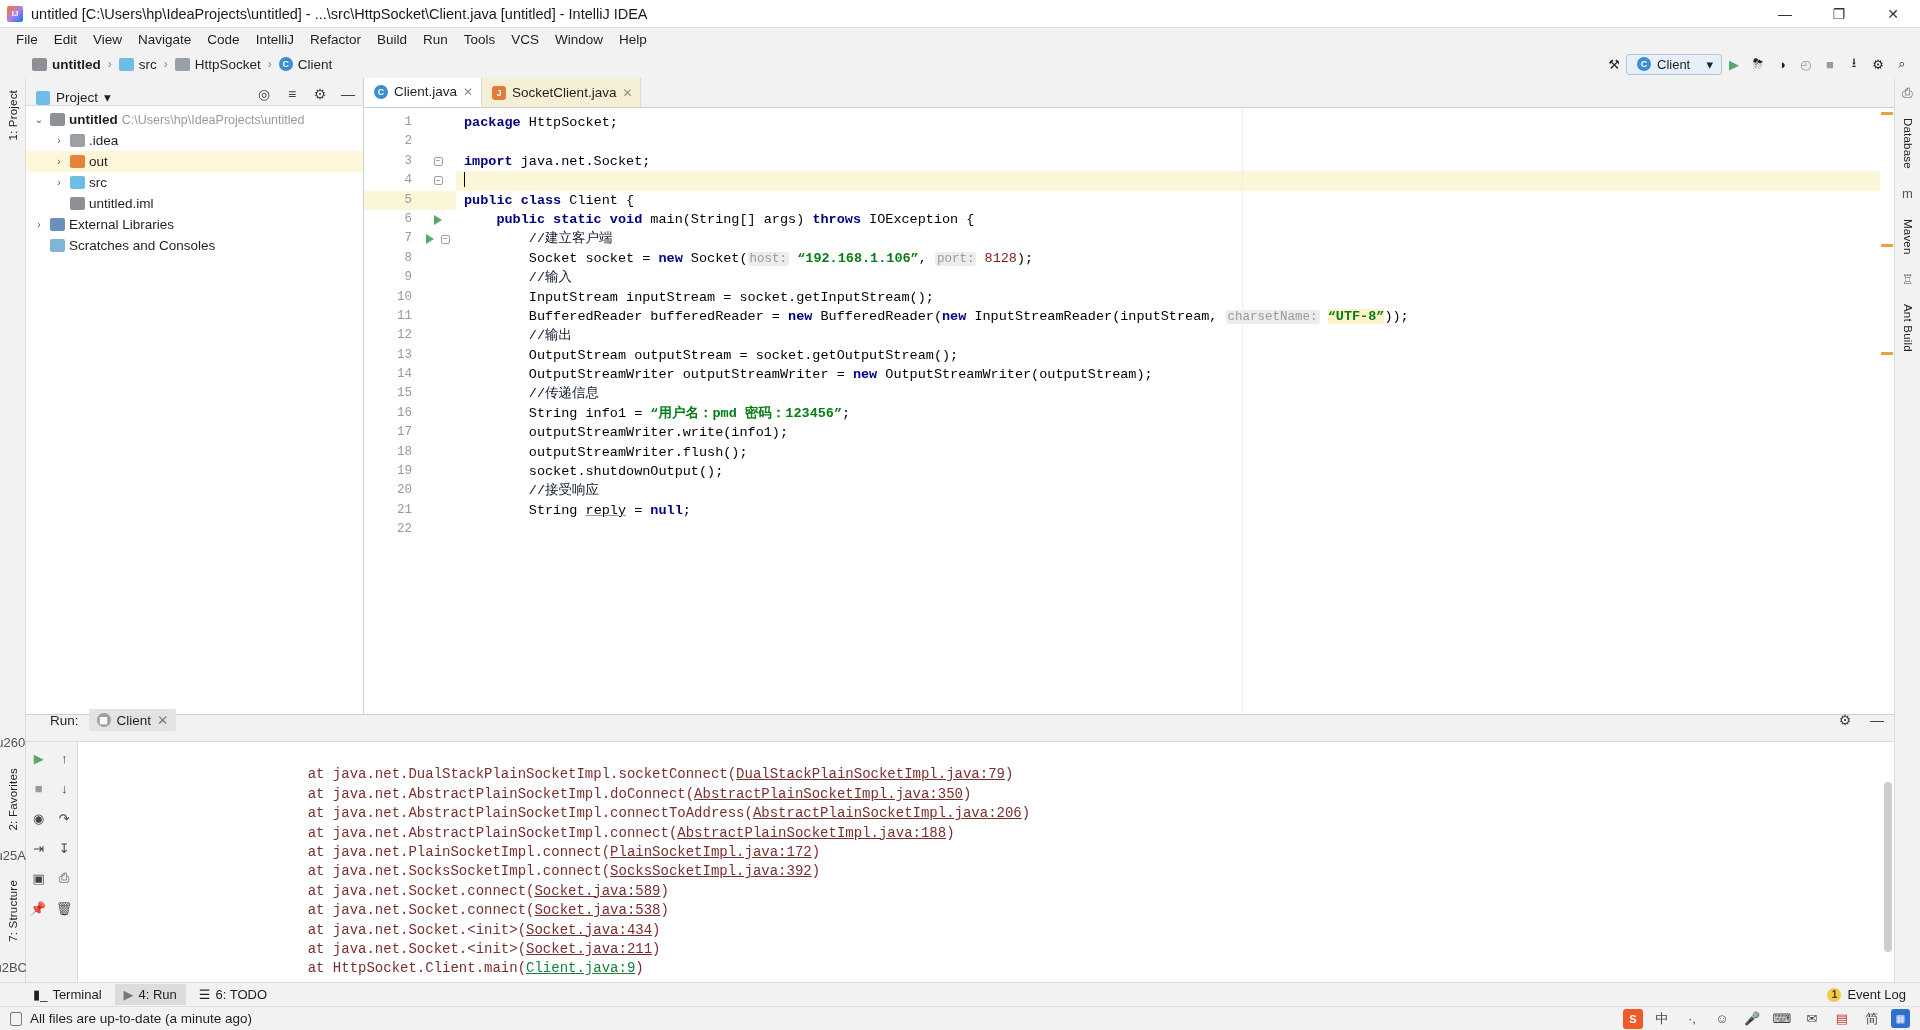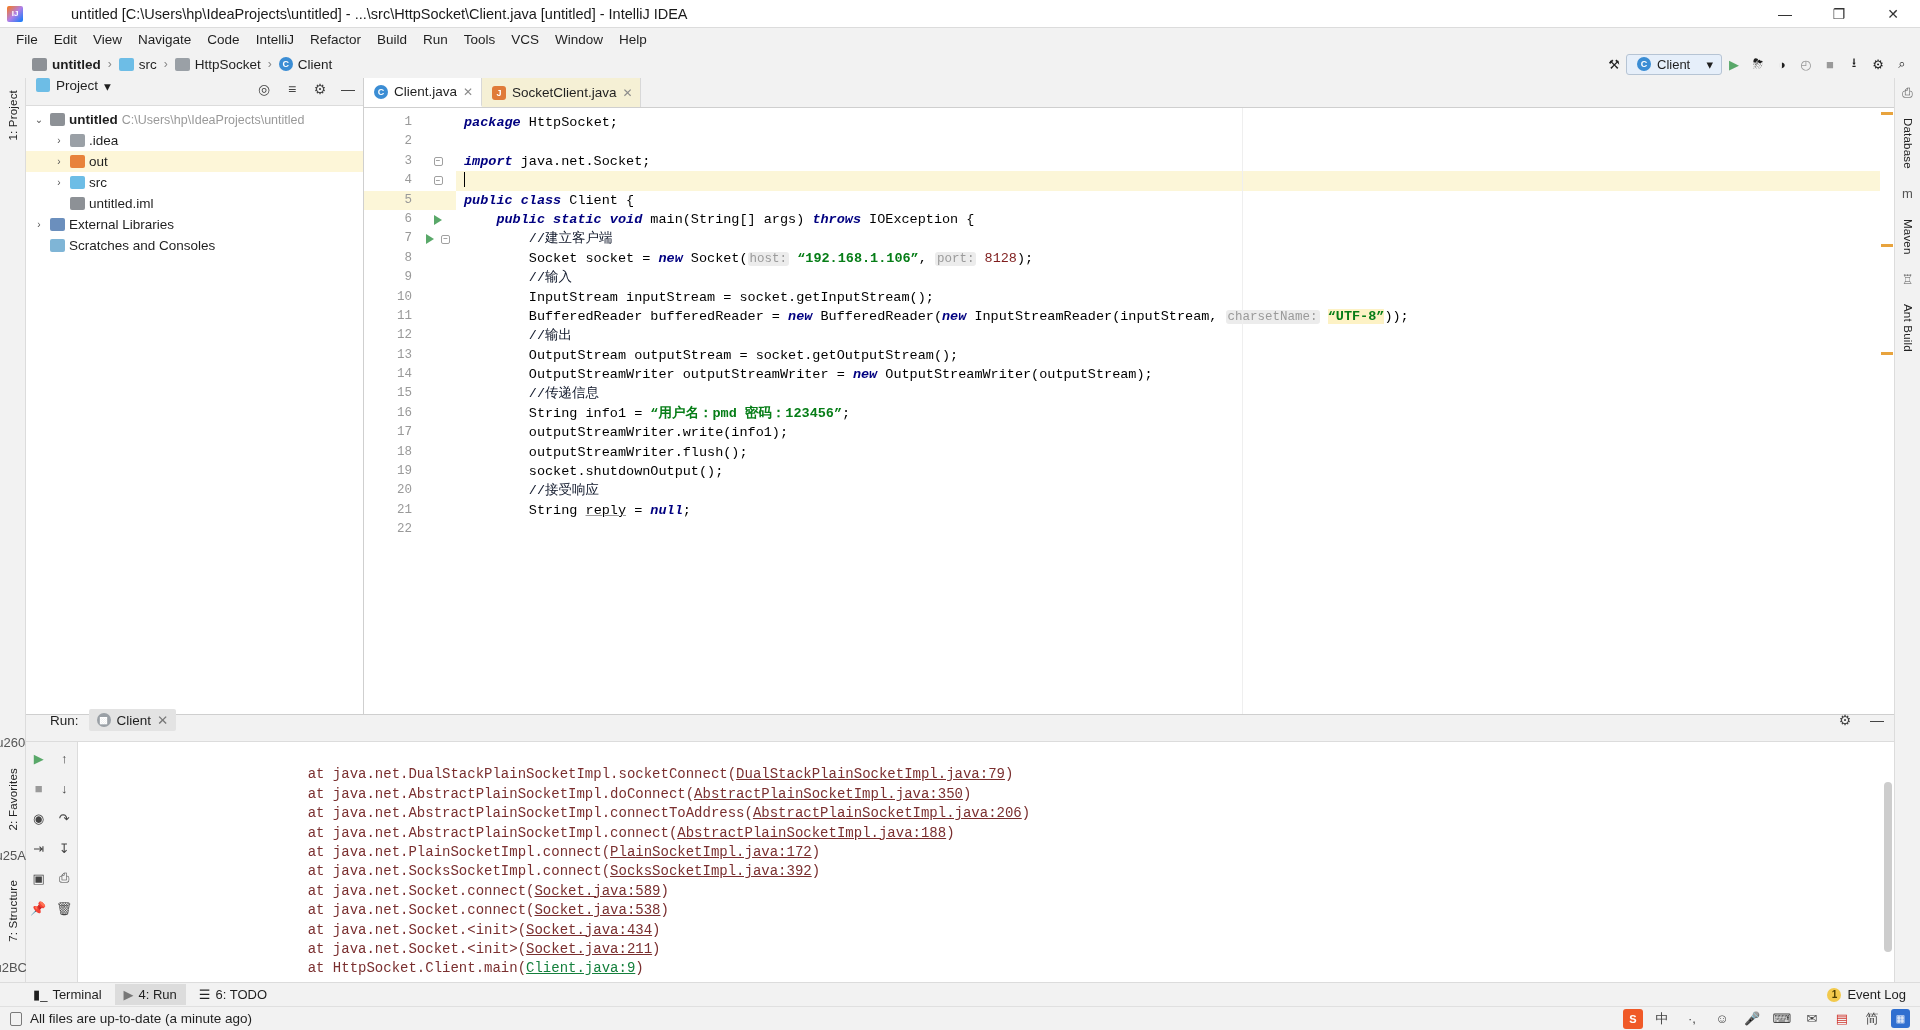--- a/index.html
+++ b/index.html
@@ -20,21 +20,21 @@
   }
   .titlebar .appicon {
     width: 16px; height: 16px; margin: 0 8px 0 7px; flex:none;
     background: linear-gradient(135deg,#f97a12 0%,#b07ee7 50%,#087cfa 100%);
     border-radius: 2px; position: relative;
   }
   .titlebar .appicon::after{
     content:"IJ"; position:absolute; inset:0; color:#fff; font-size:8px;
     font-weight:bold; display:flex; align-items:center; justify-content:center;
   }
-  .titlebar .title { font-size: 14.5px; color: #1a1a1a; white-space: nowrap; margin-left: 40px; }
+  .titlebar .title { font-size: 14.5px; color: #1a1a1a; white-space: nowrap; }
   .titlebar .spacer { flex: 1; }
   .wbtn {
     width: 54px; height: 28px; display:flex; align-items:center; justify-content:center;
     color:#333; font-size:14px;
   }
 
   
   .menubar { height: 22px; background:#f2f2f2; display:flex; align-items:center; padding-left:8px; flex:none;}
   .menubar .mi { padding: 2px 8px; font-size: 13.5px; color:#1f1f1f; white-space:nowrap; }
 
@@ -61,21 +61,21 @@
   .vtab {
     writing-mode: vertical-rl; font-size:11.5px; color:#222; padding:6px 2px;
     white-space:nowrap; letter-spacing:.2px;
   }
   .vtab.rot180 { writing-mode: vertical-rl; transform: rotate(180deg); }
   .railicon{ width:18px;height:18px;display:flex;align-items:center;justify-content:center;font-size:13px;color:#555;}
 
   
   .projectpanel { width: 338px; background:#fff; display:flex; flex-direction:column; flex:none; border-right:1px solid #cfcfcf;}
   .pp-header {
-    height:28px; display:flex; align-items:flex-start; background:#f2f2f2; padding:0 4px 0 10px;
+    height:28px; display:flex; align-items:flex-end; background:#f2f2f2; padding:0 4px 0 10px;
     border-bottom:1px solid #dcdcdc; gap:6px; flex:none;
   }
   .pp-title{ font-size:13.5px; }
   .pp-header .spacer{flex:1;}
   .pp-hicon{ width:22px;height:22px;display:flex;align-items:center;justify-content:center;color:#444;font-size:14px;}
   .tree { flex:1; overflow:hidden; padding-top:3px; font-size:13.5px; }
   .trow { height:21px; display:flex; align-items:center; padding-left:6px; white-space:nowrap; gap:4px;}
   .trow.sel { background:#fdf6d8; }
   .arrow { width:14px; text-align:center; color:#555; font-size:10px; flex:none;}
   .arrow.none{ color: transparent; }
@@ -116,21 +116,21 @@
   .mline.cur{ background:#fcf6d8; }
   .runtri{ width:0;height:0;border-left:8px solid #59a869;border-top:5px solid transparent;border-bottom:5px solid transparent;}
   .foldm{ width:9px;height:9px;border:1px solid #a0a0a0;border-radius:2px;color:#666;font-size:8px;
           display:flex;align-items:center;justify-content:center;line-height:1;}
   .codecol{
     flex:1; padding-top:5px; min-width:0; overflow:hidden; position:relative;
     font-family:"Liberation Mono", monospace; font-size:13.5px; color:#000; background:#fff;
   }
   .cline{ height:19.4px; line-height:19.4px; white-space:pre; padding-left:8px; }
   .cline.cur{ background:#fcf6d8; }
-  .kw{ color:#000080; font-weight:bold;font-style:italic; }
+  .kw{ color:#000080; font-weight:bold; }
   .cmt{ color:#0f172a; }
   .str{ color:#067d17; font-weight:bold; }
   .num{ color:#7f1d1d; }
   .hint{ background:#ececec; color:#9a9a9a; border-radius:3px; padding:0 2px; font-size:12.5px;}
   .strhl{ background:#fdf2c5; }
   .idu{ text-decoration: underline; text-decoration-color:#999; }
   .caret{ display:inline-block; width:1px; height:15px; background:#000; vertical-align:-3px; }
   .fold-line{ position:absolute; left:786px; top:0; bottom:0; width:1px; background:#efefef; }
   .scrollmark{ position:absolute; right:0; top:0; width:14px; bottom:0; background:#fff; }
   .smark{ position:absolute; right:1px; width:12px; height:3px; }

